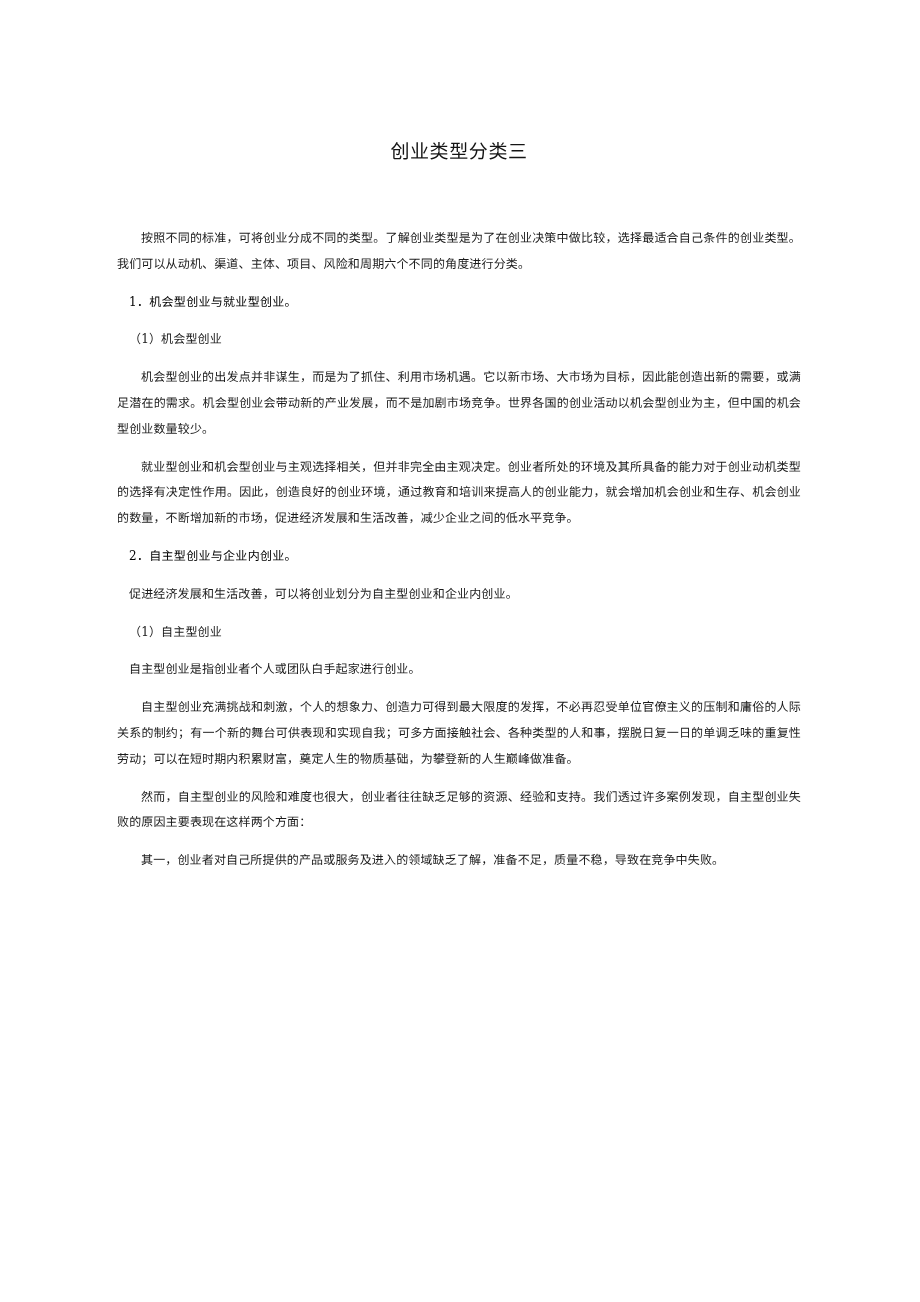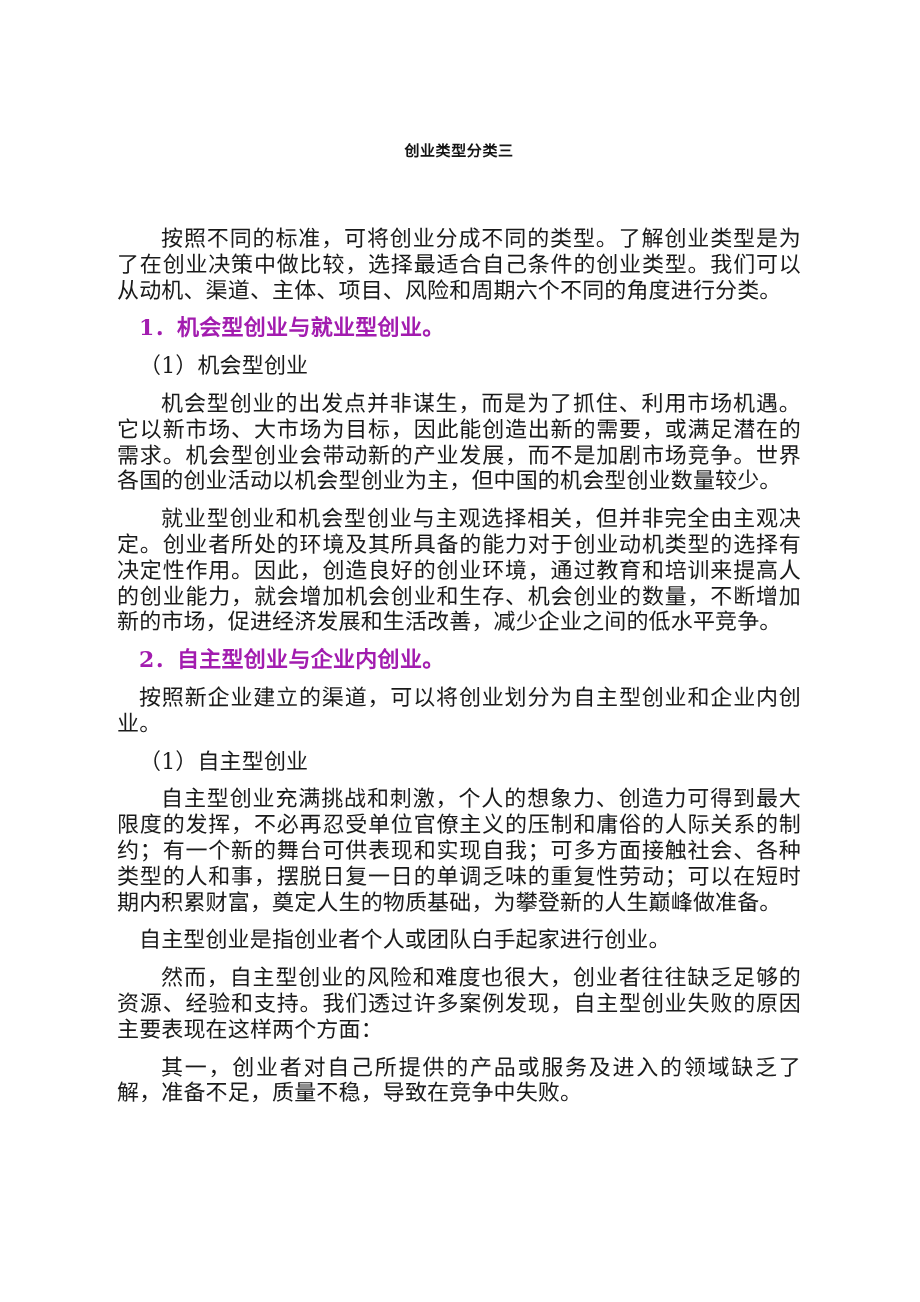--- a/index.html
+++ b/index.html
@@ -24,52 +24,52 @@
     padding: 0;
     background: #ffffff;
   }
   .content {
     position: absolute;
     left: 117px;
     top: 138px;
     width: 684px;
   }
   .doc-title {
-    font-size: 15px;
+    font-size: 19px;
     line-height: 26px;
-    font-weight: 700;
+    font-weight: 400;
     text-align: center;
     letter-spacing: 0.6px;
     margin: 0 0 0 0;
     color: #141414;
   }
   .title-gap {
     height: 62px;
   }
   p.para {
-    font-size: 22px;
+    font-size: 12px;
     line-height: 25.8px;
     margin: 0 0 12px 0;
     text-align: justify;
     text-justify: inter-ideograph;
     letter-spacing: 0.15px;
     color: #1a1a1a;
     word-break: break-all;
   }
   p.indent2 {
     text-indent: 2em;
   }
   p.indent1 {
     text-indent: 1em;
   }
   p.heading {
-    font-weight: 700;
+    font-weight: 400;
     text-indent: 1em;
     letter-spacing: 0.3px;
-    color: #a21caf;
+    color: #000000;
   }
   p.subheading {
     text-indent: 1em;
   }
 </style>
 </head>
 <body>
 
 <div class="page">
   <div class="content">
@@ -78,22 +78,22 @@
 
     <div class="title-gap"></div>
 
     <div id="blocks">
         <p class="para indent2">按照不同的标准，可将创业分成不同的类型。了解创业类型是为了在创业决策中做比较，选择最适合自己条件的创业类型。我们可以从动机、渠道、主体、项目、风险和周期六个不同的角度进行分类。</p>
         <p class="para heading indent1">1．机会型创业与就业型创业。</p>
         <p class="para subheading indent1">（1）机会型创业</p>
         <p class="para indent2">机会型创业的出发点并非谋生，而是为了抓住、利用市场机遇。它以新市场、大市场为目标，因此能创造出新的需要，或满足潜在的需求。机会型创业会带动新的产业发展，而不是加剧市场竞争。世界各国的创业活动以机会型创业为主，但中国的机会型创业数量较少。</p>
         <p class="para indent2">就业型创业和机会型创业与主观选择相关，但并非完全由主观决定。创业者所处的环境及其所具备的能力对于创业动机类型的选择有决定性作用。因此，创造良好的创业环境，通过教育和培训来提高人的创业能力，就会增加机会创业和生存、机会创业的数量，不断增加新的市场，促进经济发展和生活改善，减少企业之间的低水平竞争。</p>
         <p class="para heading indent1">2．自主型创业与企业内创业。</p>
-        <p class="para indent1">按照新企业建立的渠道，可以将创业划分为自主型创业和企业内创业。</p>
+        <p class="para indent1">促进经济发展和生活改善，可以将创业划分为自主型创业和企业内创业。</p>
         <p class="para subheading indent1">（1）自主型创业</p>
+        <p class="para indent1">自主型创业是指创业者个人或团队白手起家进行创业。</p>
         <p class="para indent2">自主型创业充满挑战和刺激，个人的想象力、创造力可得到最大限度的发挥，不必再忍受单位官僚主义的压制和庸俗的人际关系的制约；有一个新的舞台可供表现和实现自我；可多方面接触社会、各种类型的人和事，摆脱日复一日的单调乏味的重复性劳动；可以在短时期内积累财富，奠定人生的物质基础，为攀登新的人生巅峰做准备。</p>
-        <p class="para indent1">自主型创业是指创业者个人或团队白手起家进行创业。</p>
         <p class="para indent2">然而，自主型创业的风险和难度也很大，创业者往往缺乏足够的资源、经验和支持。我们透过许多案例发现，自主型创业失败的原因主要表现在这样两个方面：</p>
         <p class="para indent2">其一，创业者对自己所提供的产品或服务及进入的领域缺乏了解，准备不足，质量不稳，导致在竞争中失败。</p>
       </div>
 
   </div>
 </div>
 
 </body></html>

